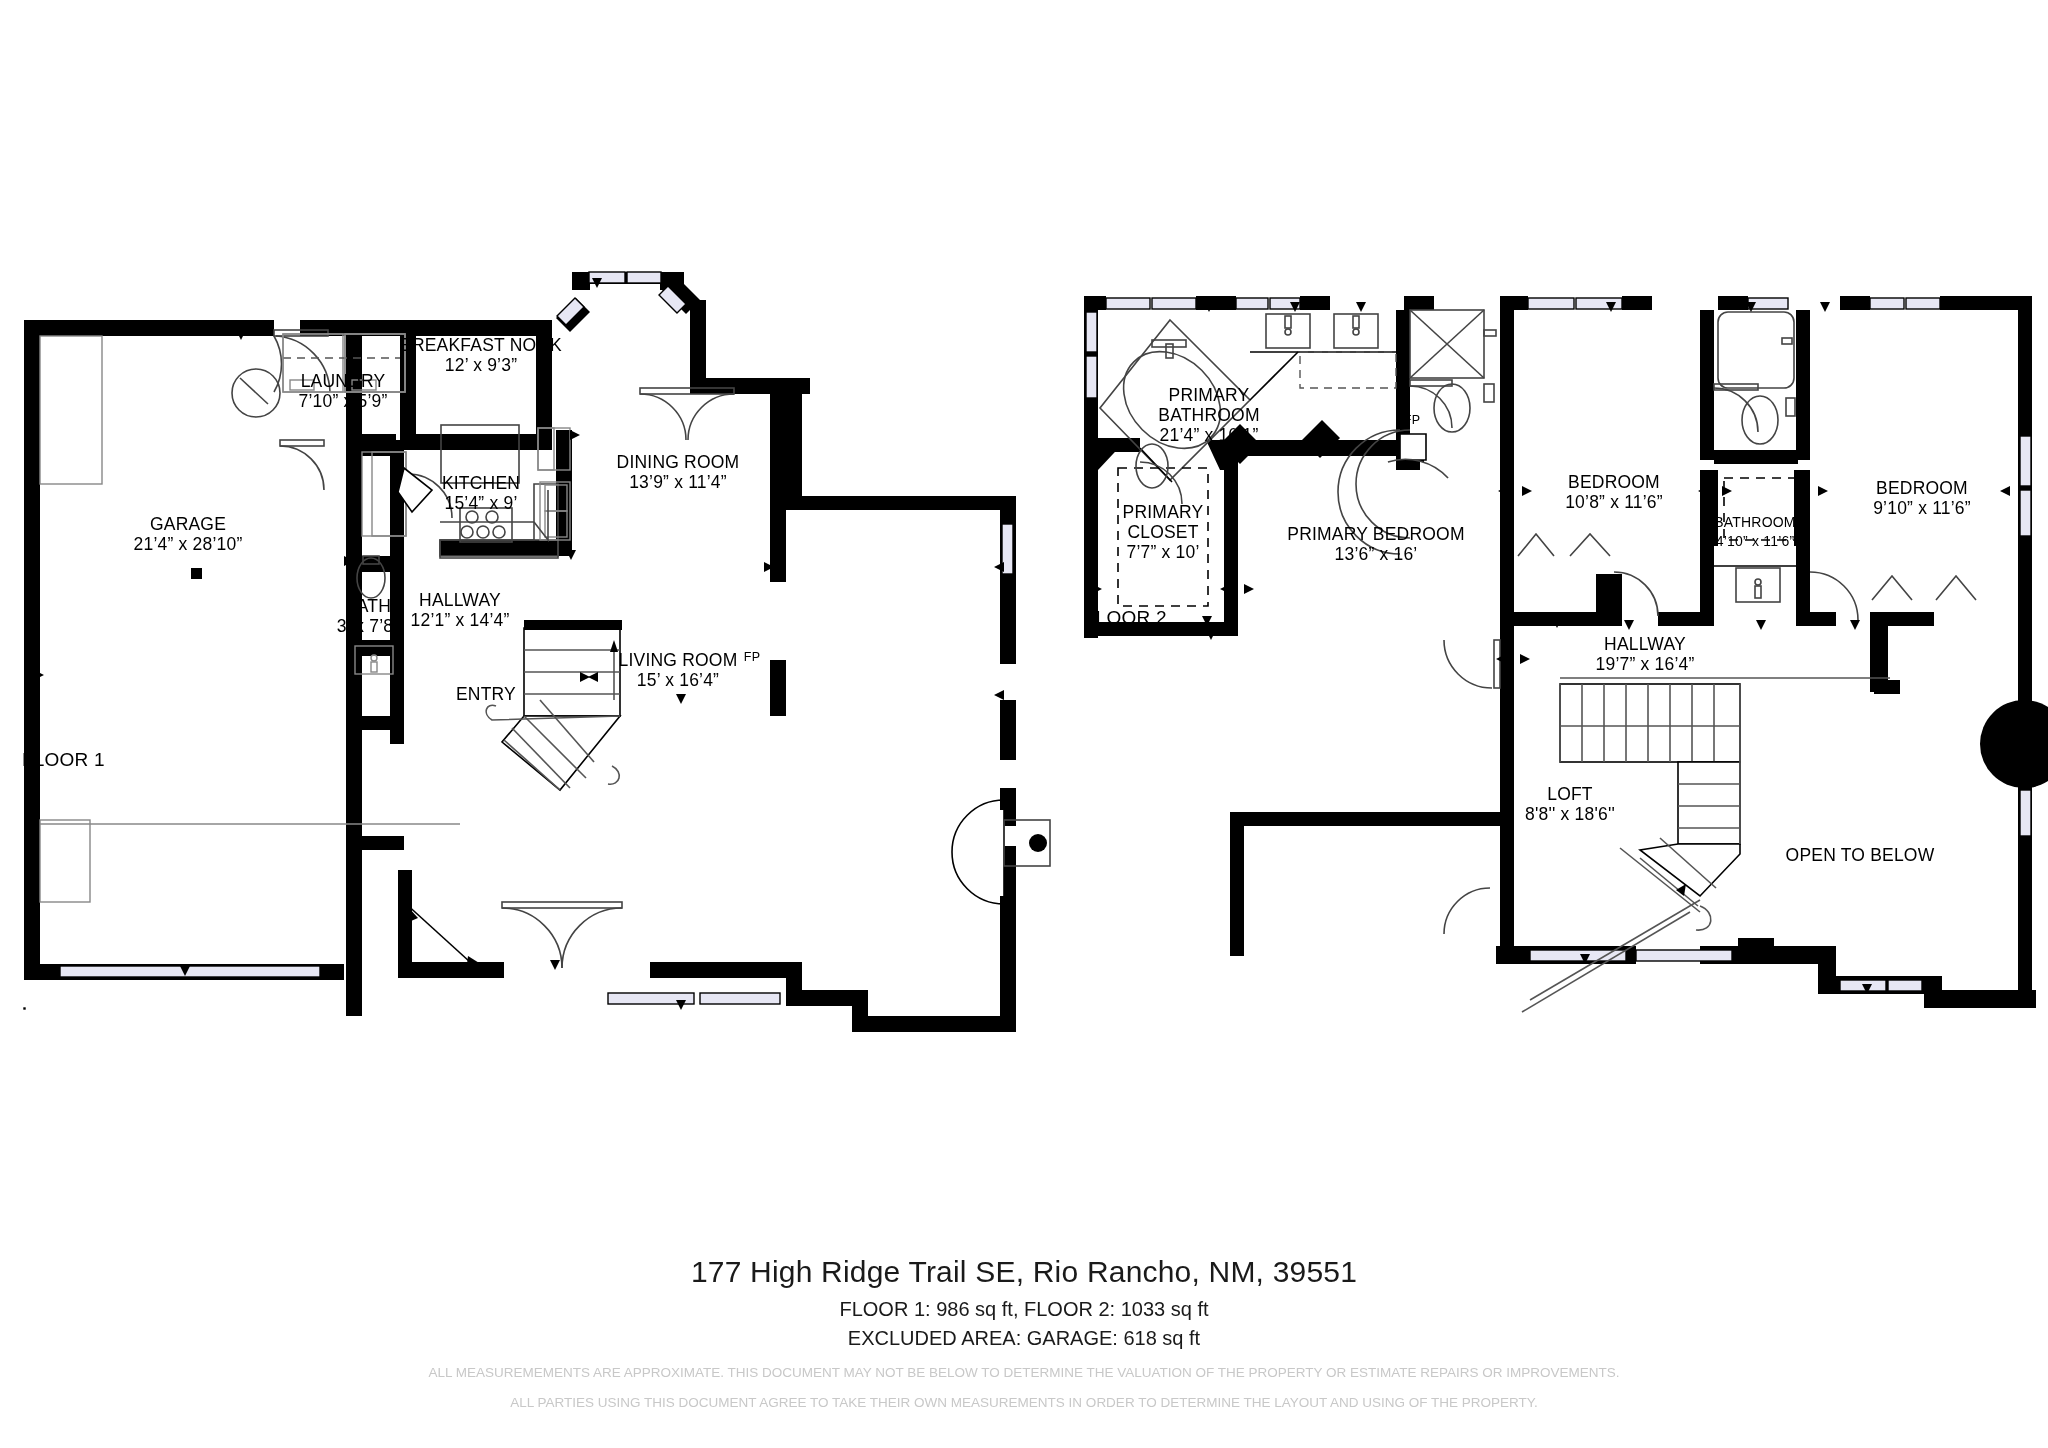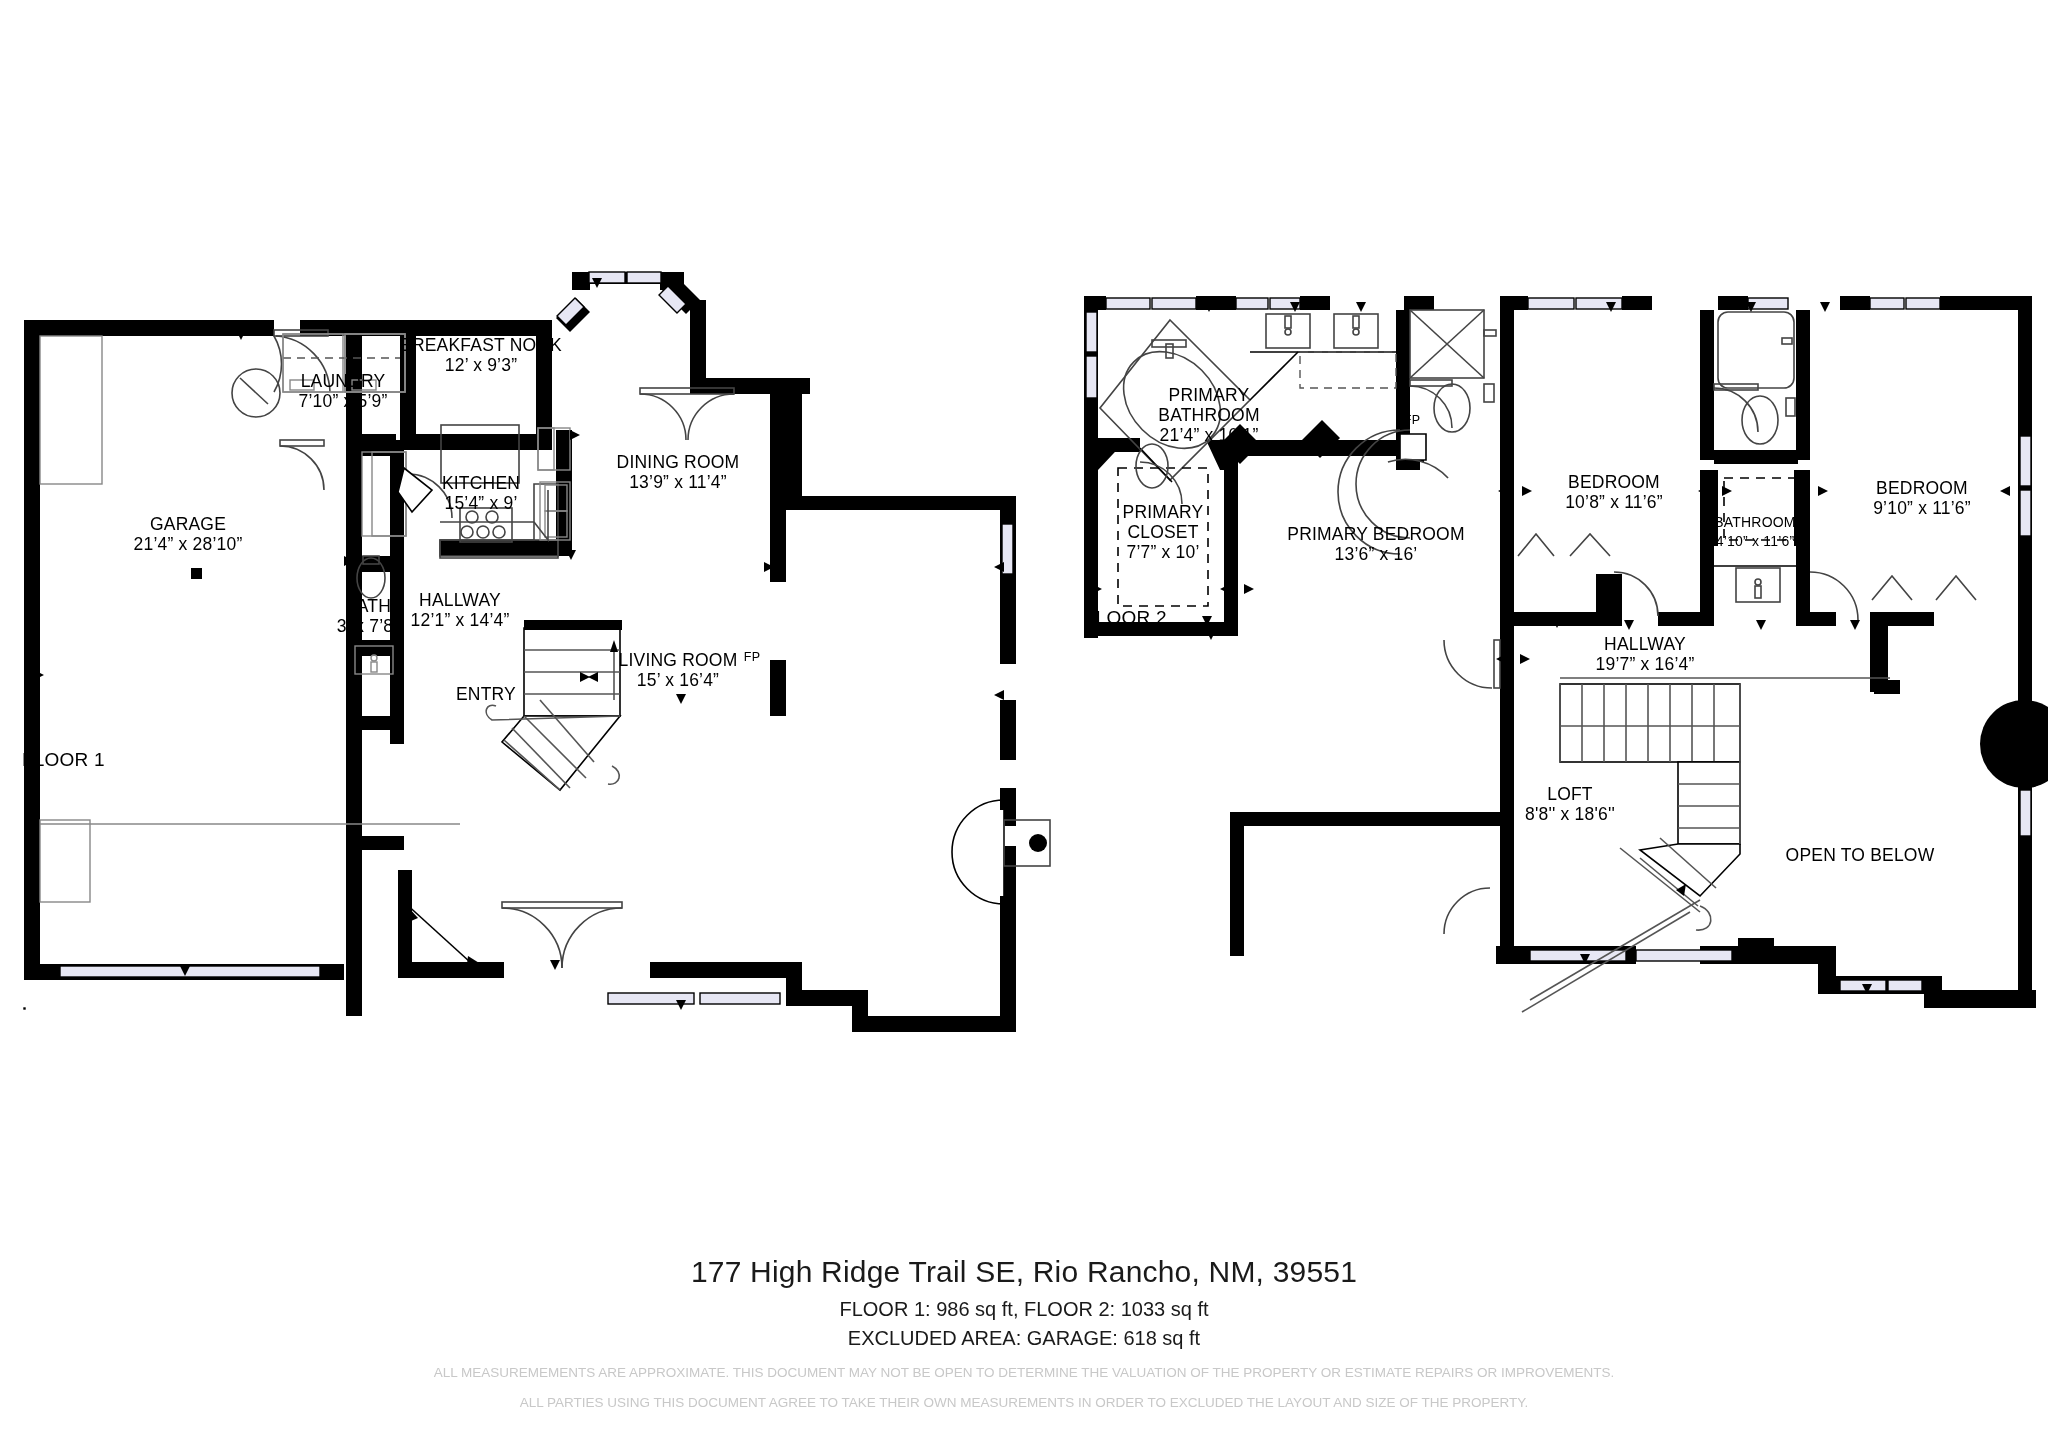--- a/index.html
+++ b/index.html
@@ -642,17 +642,17 @@
       <text class="lbl lbl-floor" x="1084" y="624">FLOOR 2</text>
     </g>
   </g>
 
 </svg>
 
 <div id="caption">
   <div class="addr">177 High Ridge Trail SE, Rio Rancho, NM, 39551</div>
   <div class="sub">FLOOR 1: 986 sq ft, FLOOR 2: 1033 sq ft</div>
   <div class="sub">EXCLUDED AREA: GARAGE: 618 sq ft</div>
-  <div class="disclaimer">ALL MEASUREMEMENTS ARE APPROXIMATE. THIS DOCUMENT MAY NOT BE OPEN TO DETERMINE THE VALUATION OF THE PROPERTY OR ESTIMATE REPAIRS OR IMPROVEMENTS.</div>
-  <div class="disclaimer">ALL PARTIES USING THIS DOCUMENT AGREE TO TAKE THEIR OWN MEASUREMENTS IN ORDER TO EXCLUDED THE LAYOUT AND SIZE OF THE PROPERTY.</div>
+  <div class="disclaimer">ALL MEASUREMEMENTS ARE APPROXIMATE. THIS DOCUMENT MAY NOT BE BELOW TO DETERMINE THE VALUATION OF THE PROPERTY OR ESTIMATE REPAIRS OR IMPROVEMENTS.</div>
+  <div class="disclaimer">ALL PARTIES USING THIS DOCUMENT AGREE TO TAKE THEIR OWN MEASUREMENTS IN ORDER TO DETERMINE THE LAYOUT AND USING OF THE PROPERTY.</div>
 </div>
 
 </div>
 
 </body></html>

